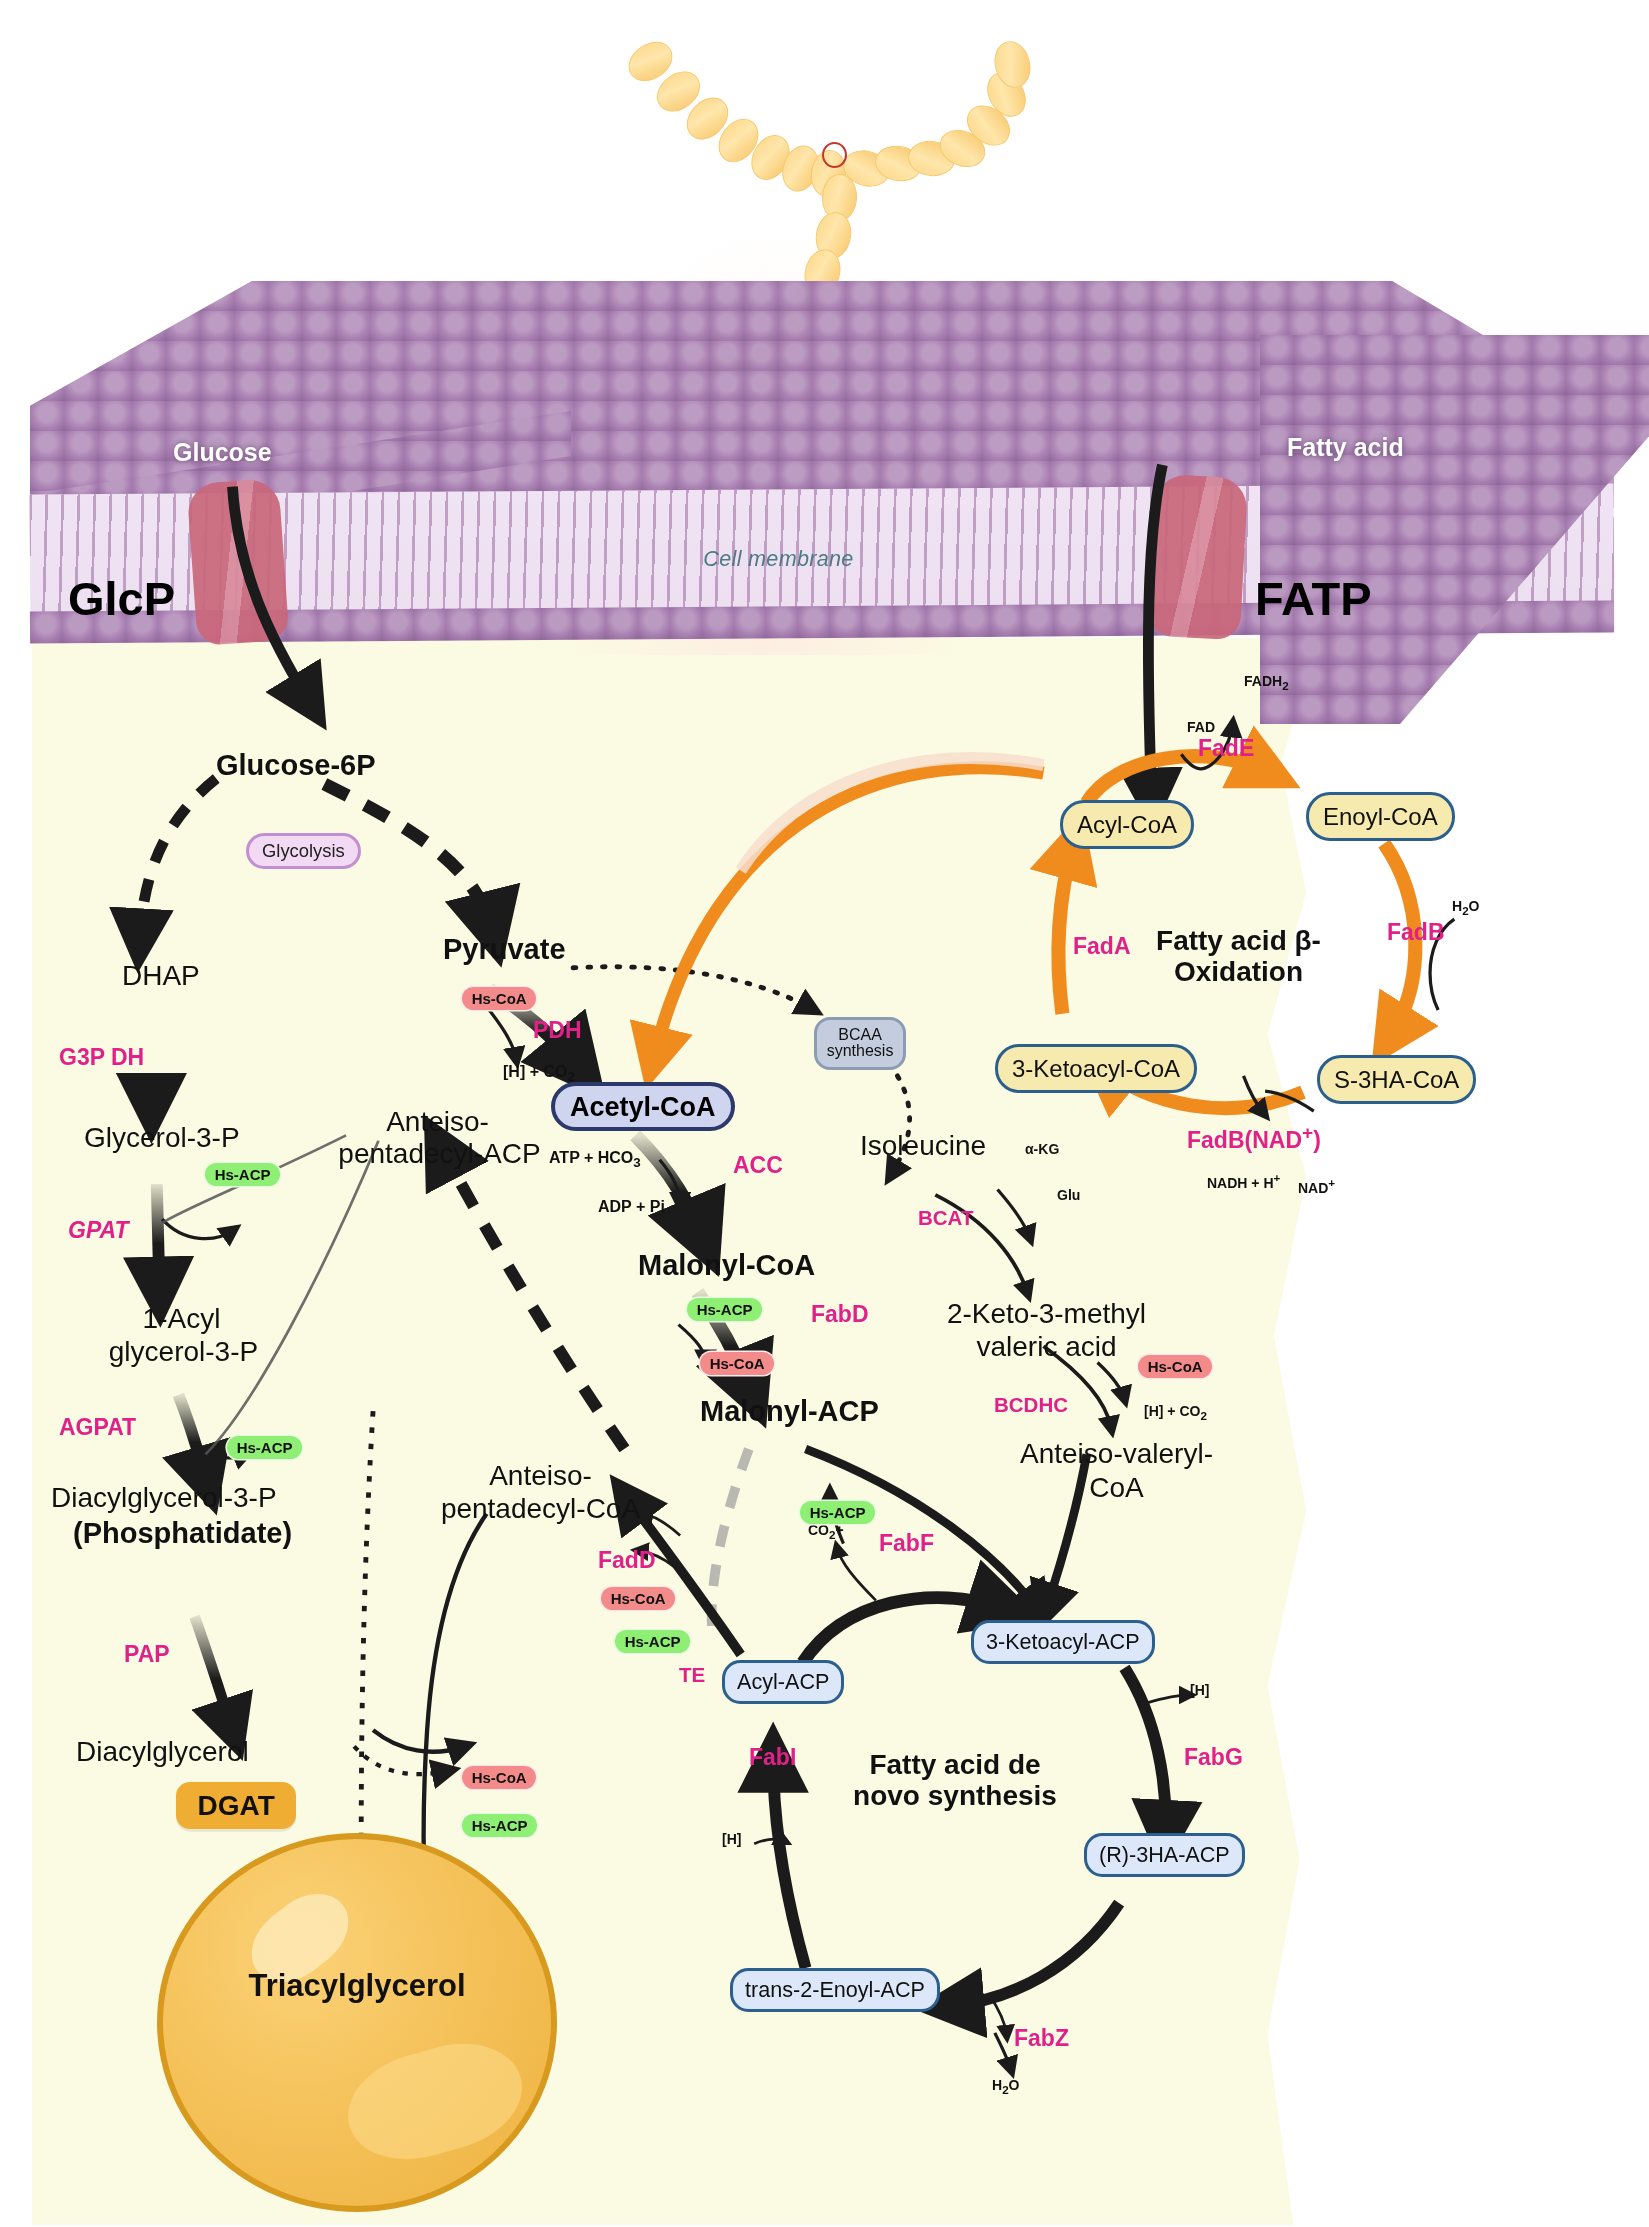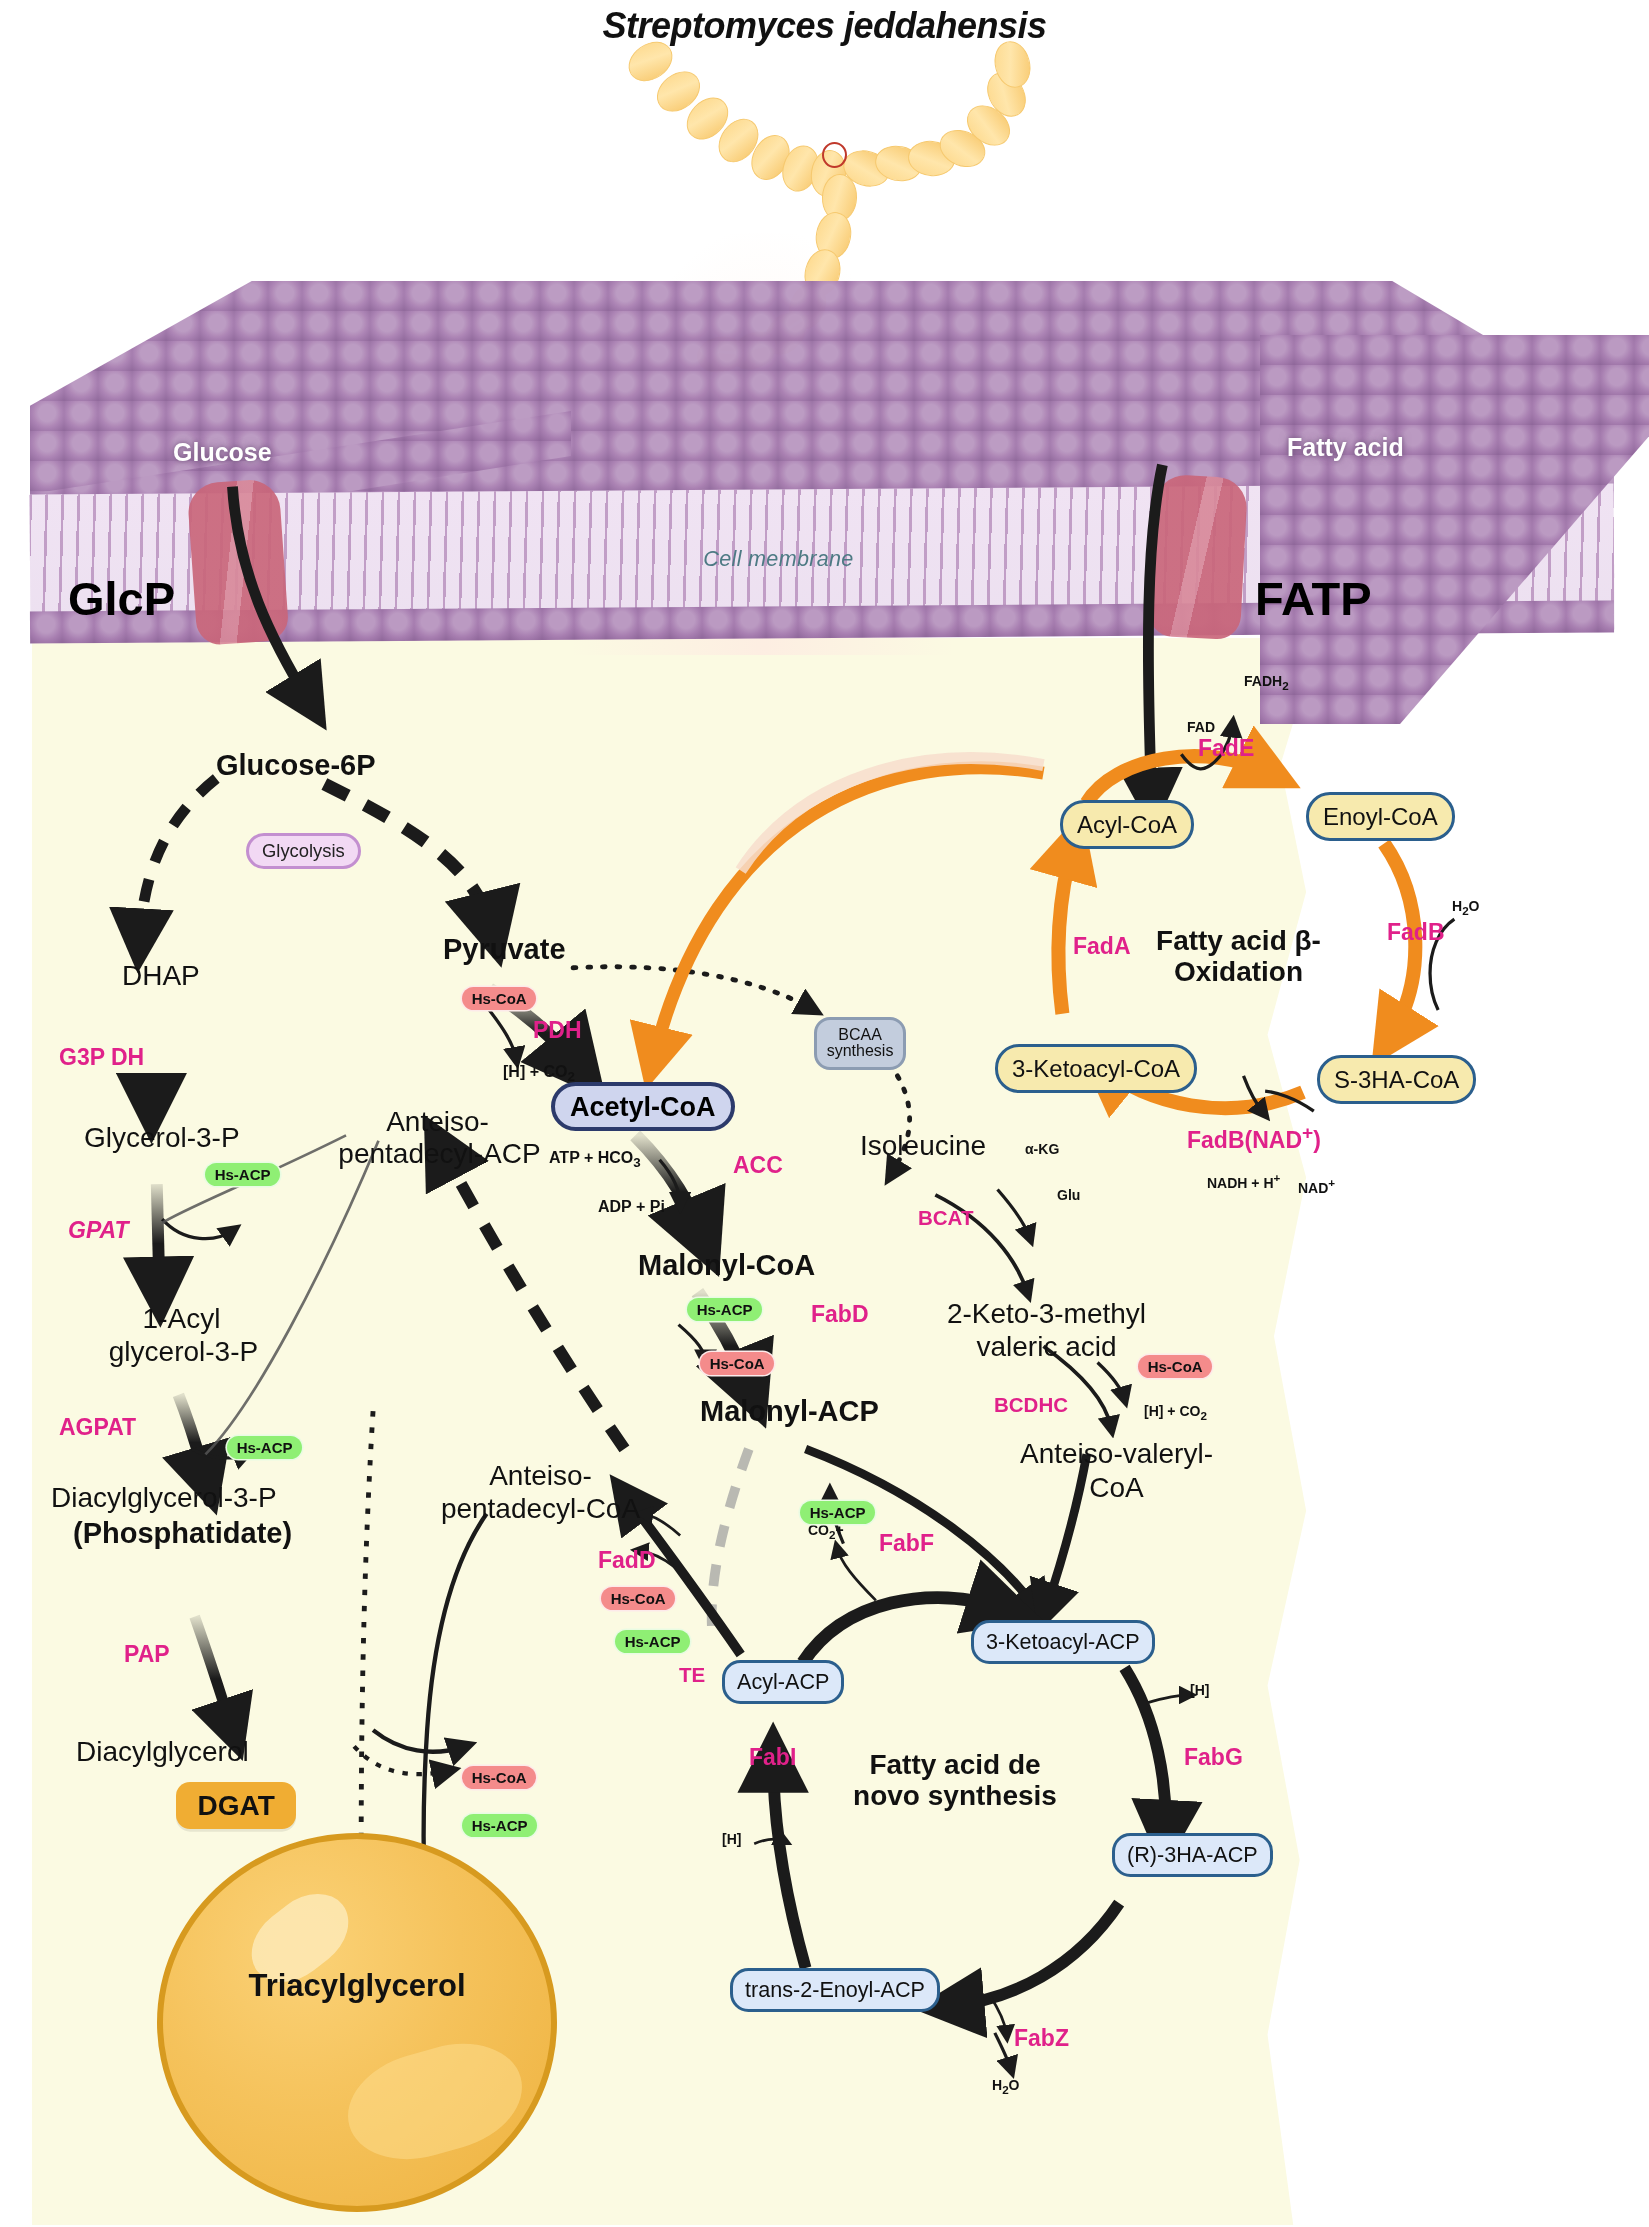--- a/index.html
+++ b/index.html
@@ -162,21 +162,20 @@
 </style>
 </head>
 <body>
 
 <div id="stage">
 
   <div id="cytoplasm" class="abs"></div>
 
   <div id="cyto-spotlight" class="abs"></div>
 
-  <div id="species-title" class="abs">Streptomyces jeddahensis</div>
 
   <div>
     <div class="fil-seg abs" style="left:633px;top:38px;transform:rotate(56deg);"></div>
     <div class="fil-seg abs" style="left:661px;top:68px;transform:rotate(52deg);"></div>
     <div class="fil-seg abs" style="left:690px;top:95px;transform:rotate(44deg);"></div>
     <div class="fil-seg abs" style="left:721px;top:117px;transform:rotate(36deg);"></div>
     <div class="fil-seg abs" style="left:753px;top:134px;transform:rotate(28deg);"></div>
     <div class="fil-seg abs" style="left:783px;top:145px;transform:rotate(18deg);"></div>
     <div class="fil-seg abs" style="left:811px;top:150px;transform:rotate(8deg);"></div>
 
@@ -399,21 +398,21 @@
   <div class="abs cofactor-sm" style="left:1244px;top:673px;">FADH<sub>2</sub></div>
   <div class="abs cofactor-sm" style="left:1452px;top:898px;">H<sub>2</sub>O</div>
   <div class="abs cofactor-sm" style="left:1184px;top:1171px;margin-left:23px;">NADH + H<sup>+</sup></div>
   <div class="abs cofactor-sm" style="left:1298px;top:1176px;">NAD<sup>+</sup></div>
   <div class="abs cyc-title" style="left:1125px;top:925px;width:227px;">
     <div>Fatty acid β-</div>
     <div>Oxidation</div>
   </div>
 
   <div class="abs node pill-blue" style="left:971px;top:1620px;">3-Ketoacyl-ACP</div>
-  <div class="abs node pill-blue" style="left:1112px;top:1833px;">(R)-3HA-ACP</div>
+  <div class="abs node pill-blue" style="left:1084px;top:1833px;">(R)-3HA-ACP</div>
   <div class="abs node pill-blue" style="left:730px;top:1968px;">trans-2-Enoyl-ACP</div>
   <div class="abs node pill-blue" style="left:722px;top:1660px;text-align:center;">Acyl-ACP</div>
   <div class="abs enzyme" style="left:879px;top:1530px;">FabF</div>
   <div class="abs cofactor-sm" style="left:808px;top:1479px;margin-top:43px;">CO<sub>2</sub>+</div>
   <div class="abs node tag-acp" style="left:800px;top:1501px;">Hs-ACP</div>
   <div class="abs enzyme" style="left:1184px;top:1744px;">FabG</div>
   <div class="abs cofactor-sm" style="left:1190px;top:1682px;">[H]</div>
   <div class="abs enzyme" style="left:749px;top:1744px;">FabI</div>
   <div class="abs cofactor-sm" style="left:722px;top:1831px;">[H]</div>
   <div class="abs enzyme" style="left:1014px;top:2025px;">FabZ</div>

